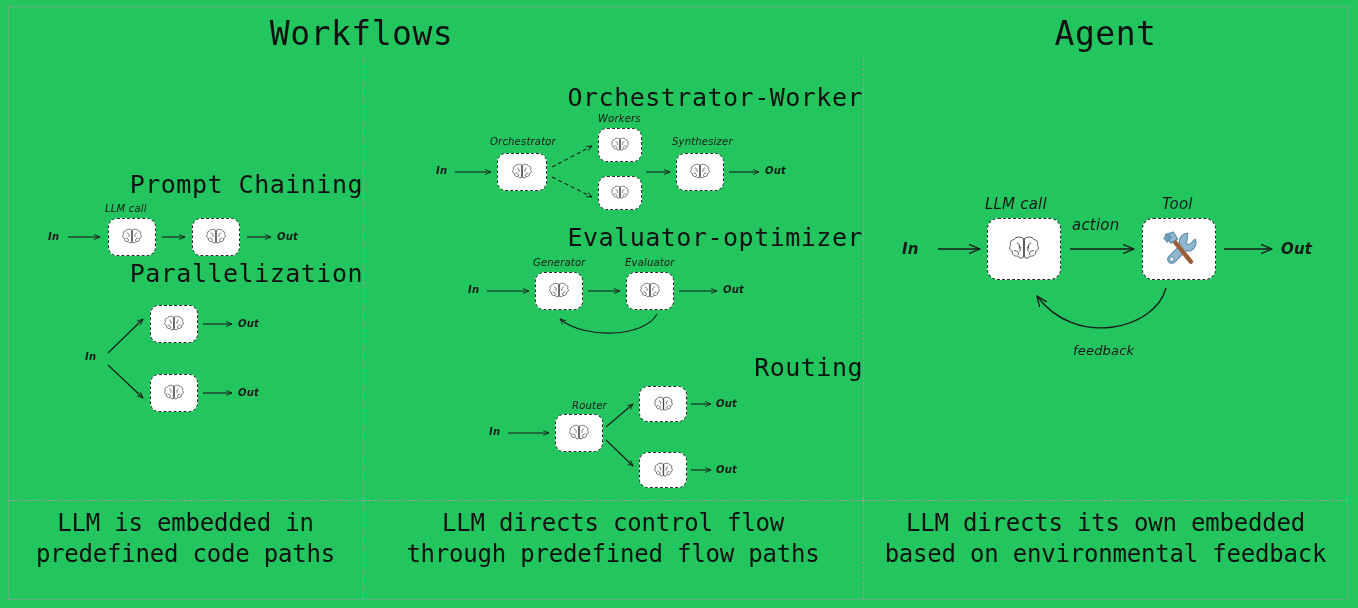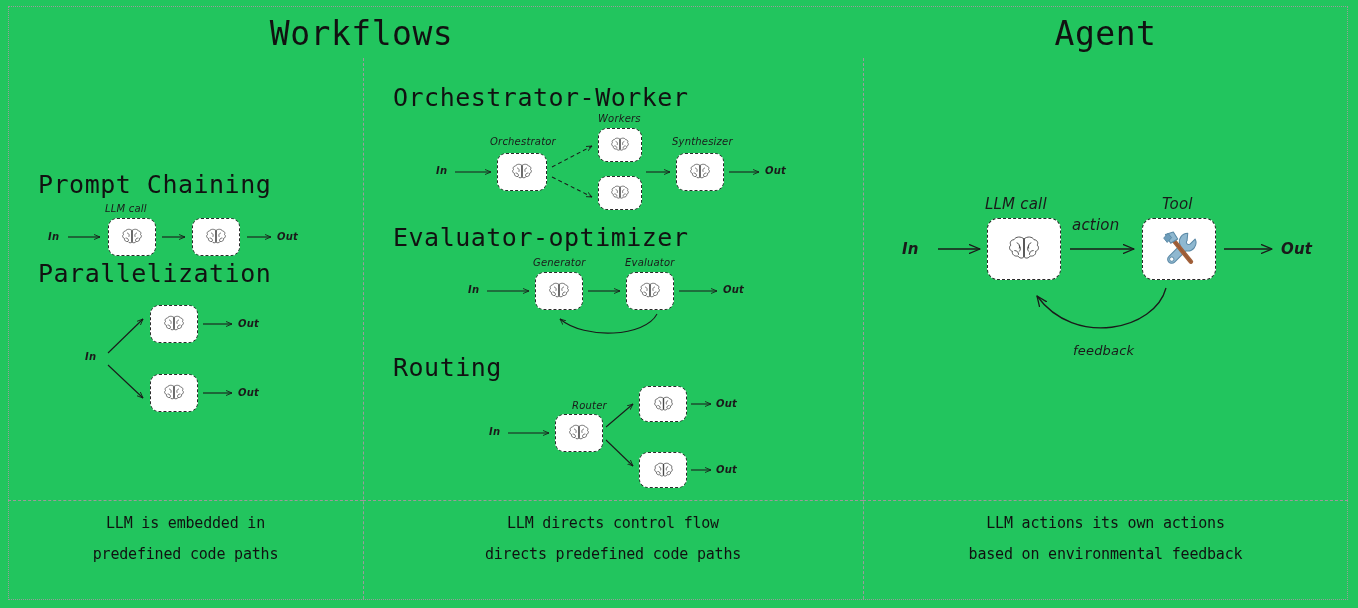--- a/index.html
+++ b/index.html
@@ -68,22 +68,21 @@
   #title-agent     { left: 863px; top: 14px; width: 485px; }
 
   
   .section-title {
     position: absolute;
     font-family: "DejaVu Sans Mono", monospace;
     font-size: 25px;
     letter-spacing: 0.5px;
     color: #111;
     white-space: nowrap;
-    text-align: left;
-    padding-left: 30px;
+    text-align: right;
   }
 
   
   .hand {
     position: absolute;
     font-family: "DejaVu Sans", sans-serif;
     font-style: italic;
     color: #1a1a1a;
     white-space: nowrap;
     letter-spacing: 0.2px;
@@ -114,21 +113,21 @@
     height: 608px;
     pointer-events: none;
     overflow: visible;
   }
 
   
   .caption {
     position: absolute;
     top: 508px;
     font-family: "DejaVu Sans Mono", monospace;
-    font-size: 15px;
+    font-size: 24px;
     line-height: 31px;
     color: #111;
     text-align: center;
     letter-spacing: -0.2px;
   }
   #cap-left  { left: 8px;   width: 355px; }
   #cap-mid   { left: 363px; width: 500px; }
   #cap-right { left: 863px; width: 485px; }
   .caption .l2 { display: block; }
 </style>
@@ -421,20 +420,20 @@
       <path d="M1166 288 C 1155 330, 1075 348, 1037 296" marker-end="url(#ahbig)"></path>
     </g>
   </svg>
 
   <div class="caption" id="cap-left">
     <span>LLM is embedded in</span>
     <span class="l2">predefined code paths</span>
   </div>
   <div class="caption" id="cap-mid">
     <span>LLM directs control flow</span>
-    <span class="l2">directs predefined code paths</span>
+    <span class="l2">through predefined flow paths</span>
   </div>
   <div class="caption" id="cap-right">
-    <span>LLM actions its own actions</span>
+    <span>LLM directs its own embedded</span>
     <span class="l2">based on environmental feedback</span>
   </div>
 
 </div>
 
 </body></html>

